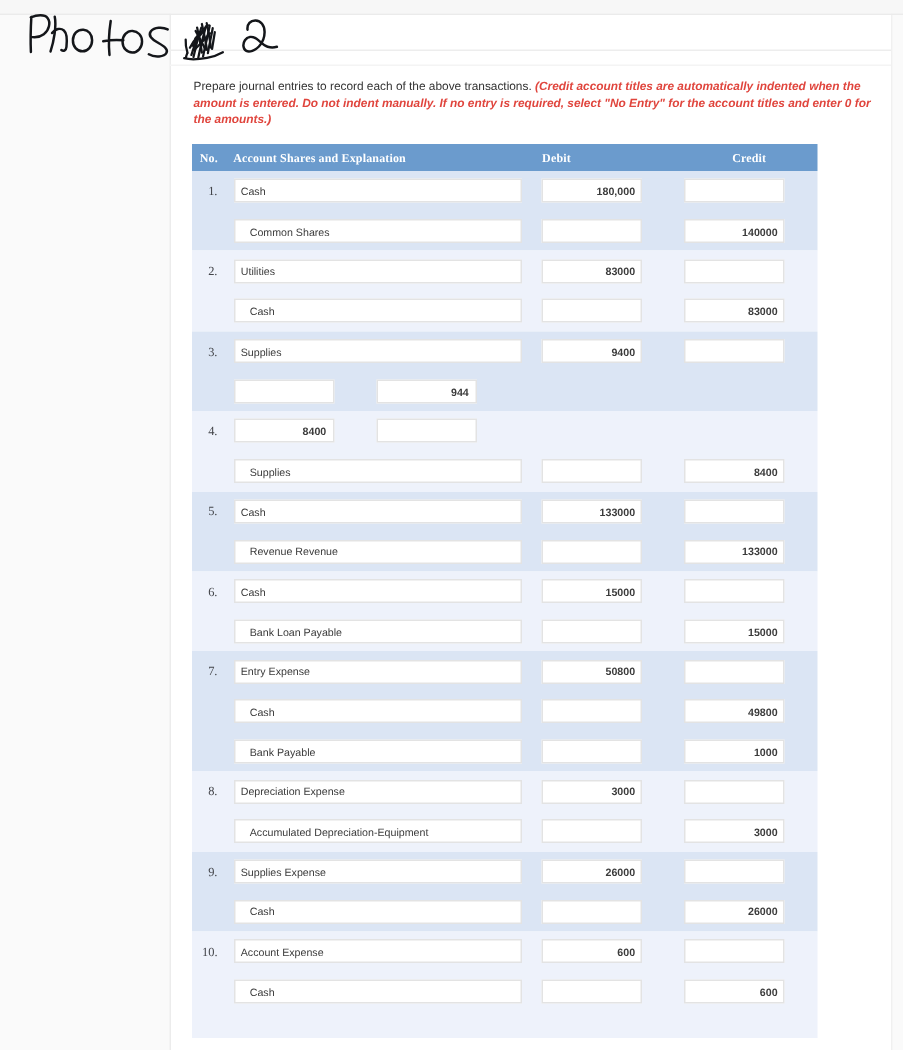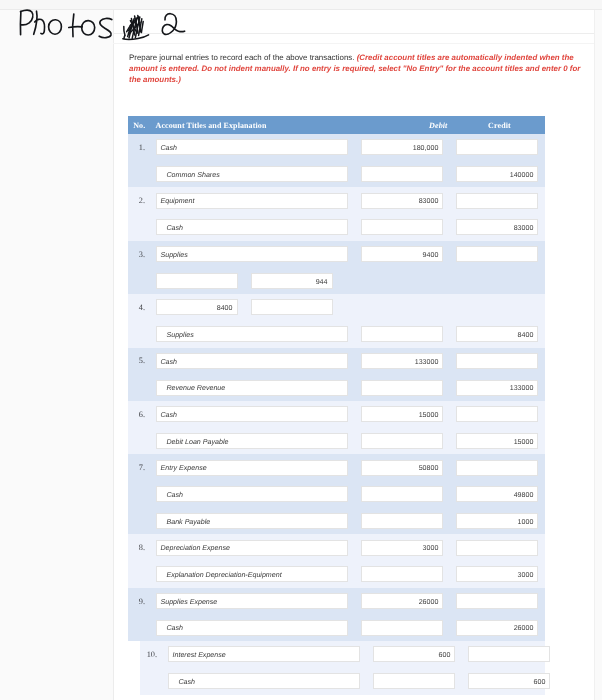--- a/index.html
+++ b/index.html
@@ -8,42 +8,42 @@
   .outer-bg{position:absolute;inset:0;background:#fafafa;}
   .topband{position:absolute;left:0;top:0;width:602px;height:9px;background:#f7f7f7;}
   .topband-line{position:absolute;left:0;top:9px;width:602px;height:1px;background:#ebebeb;}
   .doc{position:absolute;left:112.5px;top:9px;width:482px;height:691px;background:#ffffff;border-left:1px solid #ececec;border-right:1px solid #f0f0f0;box-sizing:border-box;}
   .hdr-rule{position:absolute;left:112.5px;top:33px;width:481px;height:1px;background:#ededed;}
   .hdr-rule2{position:absolute;left:112.5px;top:43px;width:481px;height:1px;background:#f4f4f4;}
   .card{position:absolute;left:113px;top:44px;width:480px;background:#fff;}
   .instr{position:absolute;left:16px;top:8px;width:452px;font-size:7.92px;line-height:11px;color:#333;}
   .instr .red{color:#e0453d;font-weight:bold;font-style:italic;}
 
-  .jt{position:absolute;left:15px;top:72px;width:417px;}
+  .jt{position:absolute;left:15px;top:52px;width:417px;}
   .jthead{display:flex;height:18px;background:#6b9bcd;color:#fff;align-items:center;}
   .c-no{width:27.5px;text-align:center;flex:none;}
   .c-acct{width:205.9px;flex:none;}
-  .c-deb{width:95px;flex:none;text-align:right;font-style:italic;}
+  .c-deb{width:95px;flex:none;text-align:left;}
   .c-cred{width:88.6px;flex:none;text-align:center;}
   .jthead .c-no,.jthead .c-acct,.jthead .c-deb,.jthead .c-cred{font-family:"Liberation Serif",serif;font-size:8px;font-weight:bold;letter-spacing:0.1px;}
   .jthead .c-no{padding-right:5px;box-sizing:border-box;}
   .jthead .c-acct{text-align:left;padding-left:0px;box-sizing:border-box;}
   .jthead .c-deb{padding-right:9px;box-sizing:border-box;}
   .jthead .c-cred{padding-right:2.5px;box-sizing:border-box;font-family:Liberation Serif, serif;}
   .grp{}
   .grp.a{background:#dbe5f4;}
   .grp.b{background:#eef2fb;}
-  #jt-body > .grp:last-child{padding-bottom:1px;margin-left:12px;}
+  #jt-body > .grp:last-child{padding-bottom:18px;}
   .jrow{display:flex;align-items:center;height:26.7px;}
   .numcell{width:27.5px;flex:none;text-align:right;padding-right:10.5px;box-sizing:border-box;font-family:"Liberation Serif",serif;font-size:8.3px;color:#43454a;}
   .fieldwrap{flex:none;display:flex;align-items:center;}
   .inp{background:#fff;border:1px solid #e3e3e3;height:16px;box-sizing:border-box;font-size:7.1px;color:#3b3b3b;display:flex;align-items:center;padding:1.5px 4px 0 4px;}
   .inp.acct{width:192px;}
-  .inp.num{width:82px;justify-content:flex-end;}
-  .w-acct{width:205.9px;padding-left:0px;font-style:italic;}
+  .inp.num{width:67px;justify-content:flex-end;font-weight:bold;}
+  .w-acct{width:205.9px;padding-left:0px;}
   .w-deb{width:95px;padding-left:0px;}
   .w-cred{width:88.6px;padding-left:0px;}
   .inp.acct.ind{padding-left:10px;}
   .hand{position:absolute;color:#111;z-index:50;}
 </style>
 </head>
 <body>
 
 <div class="root">
   <div class="outer-bg"></div>
@@ -84,21 +84,21 @@
   <div class="hdr-rule"></div>
   <div class="hdr-rule2"></div>
   <div class="card">
     <div class="instr">
       <span>Prepare journal entries to record each of the above transactions.</span>
       <span class="red">(Credit account titles are automatically indented when the amount is entered. Do not indent manually. If no entry is required, select "No Entry" for the account titles and enter 0 for the amounts.)</span>
     </div>
     <div class="jt" id="jt-mount">
       <div class="jthead">
         <div class="c-no">No.</div>
-        <div class="c-acct">Account Titles and Explanation</div>
+        <div class="c-acct">Account Shares and Explanation</div>
         <div class="c-deb">Debit</div>
         <div class="c-cred">Credit</div>
       </div>
       <div id="jt-body">
           <div class="grp a">
             <div class="jrow">
               <div class="numcell">1.</div>
               <div class="fieldwrap w-acct">
                 <div class="inp acct">Cash</div>
               </div>
@@ -119,21 +119,21 @@
               </div>
               <div class="fieldwrap w-cred">
                 <div class="inp num">140000</div>
               </div>
             </div>
           </div>
           <div class="grp b">
             <div class="jrow">
               <div class="numcell">2.</div>
               <div class="fieldwrap w-acct">
-                <div class="inp acct">Equipment</div>
+                <div class="inp acct">Utilities</div>
               </div>
               <div class="fieldwrap w-deb">
                 <div class="inp num">83000</div>
               </div>
               <div class="fieldwrap w-cred">
                 <div class="inp num"></div>
               </div>
             </div>
             <div class="jrow">
               <div class="numcell"></div>
@@ -229,21 +229,21 @@
               <div class="fieldwrap w-deb">
                 <div class="inp num">15000</div>
               </div>
               <div class="fieldwrap w-cred">
                 <div class="inp num"></div>
               </div>
             </div>
             <div class="jrow">
               <div class="numcell"></div>
               <div class="fieldwrap w-acct">
-                <div class="inp acct ind">Debit Loan Payable</div>
+                <div class="inp acct ind">Bank Loan Payable</div>
               </div>
               <div class="fieldwrap w-deb">
                 <div class="inp num"></div>
               </div>
               <div class="fieldwrap w-cred">
                 <div class="inp num">15000</div>
               </div>
             </div>
           </div>
           <div class="grp a">
@@ -293,21 +293,21 @@
               <div class="fieldwrap w-deb">
                 <div class="inp num">3000</div>
               </div>
               <div class="fieldwrap w-cred">
                 <div class="inp num"></div>
               </div>
             </div>
             <div class="jrow">
               <div class="numcell"></div>
               <div class="fieldwrap w-acct">
-                <div class="inp acct ind">Explanation Depreciation-Equipment</div>
+                <div class="inp acct ind">Accumulated Depreciation-Equipment</div>
               </div>
               <div class="fieldwrap w-deb">
                 <div class="inp num"></div>
               </div>
               <div class="fieldwrap w-cred">
                 <div class="inp num">3000</div>
               </div>
             </div>
           </div>
           <div class="grp a">
@@ -333,21 +333,21 @@
               </div>
               <div class="fieldwrap w-cred">
                 <div class="inp num">26000</div>
               </div>
             </div>
           </div>
           <div class="grp b">
             <div class="jrow">
               <div class="numcell">10.</div>
               <div class="fieldwrap w-acct">
-                <div class="inp acct">Interest Expense</div>
+                <div class="inp acct">Account Expense</div>
               </div>
               <div class="fieldwrap w-deb">
                 <div class="inp num">600</div>
               </div>
               <div class="fieldwrap w-cred">
                 <div class="inp num"></div>
               </div>
             </div>
             <div class="jrow">
               <div class="numcell"></div>

